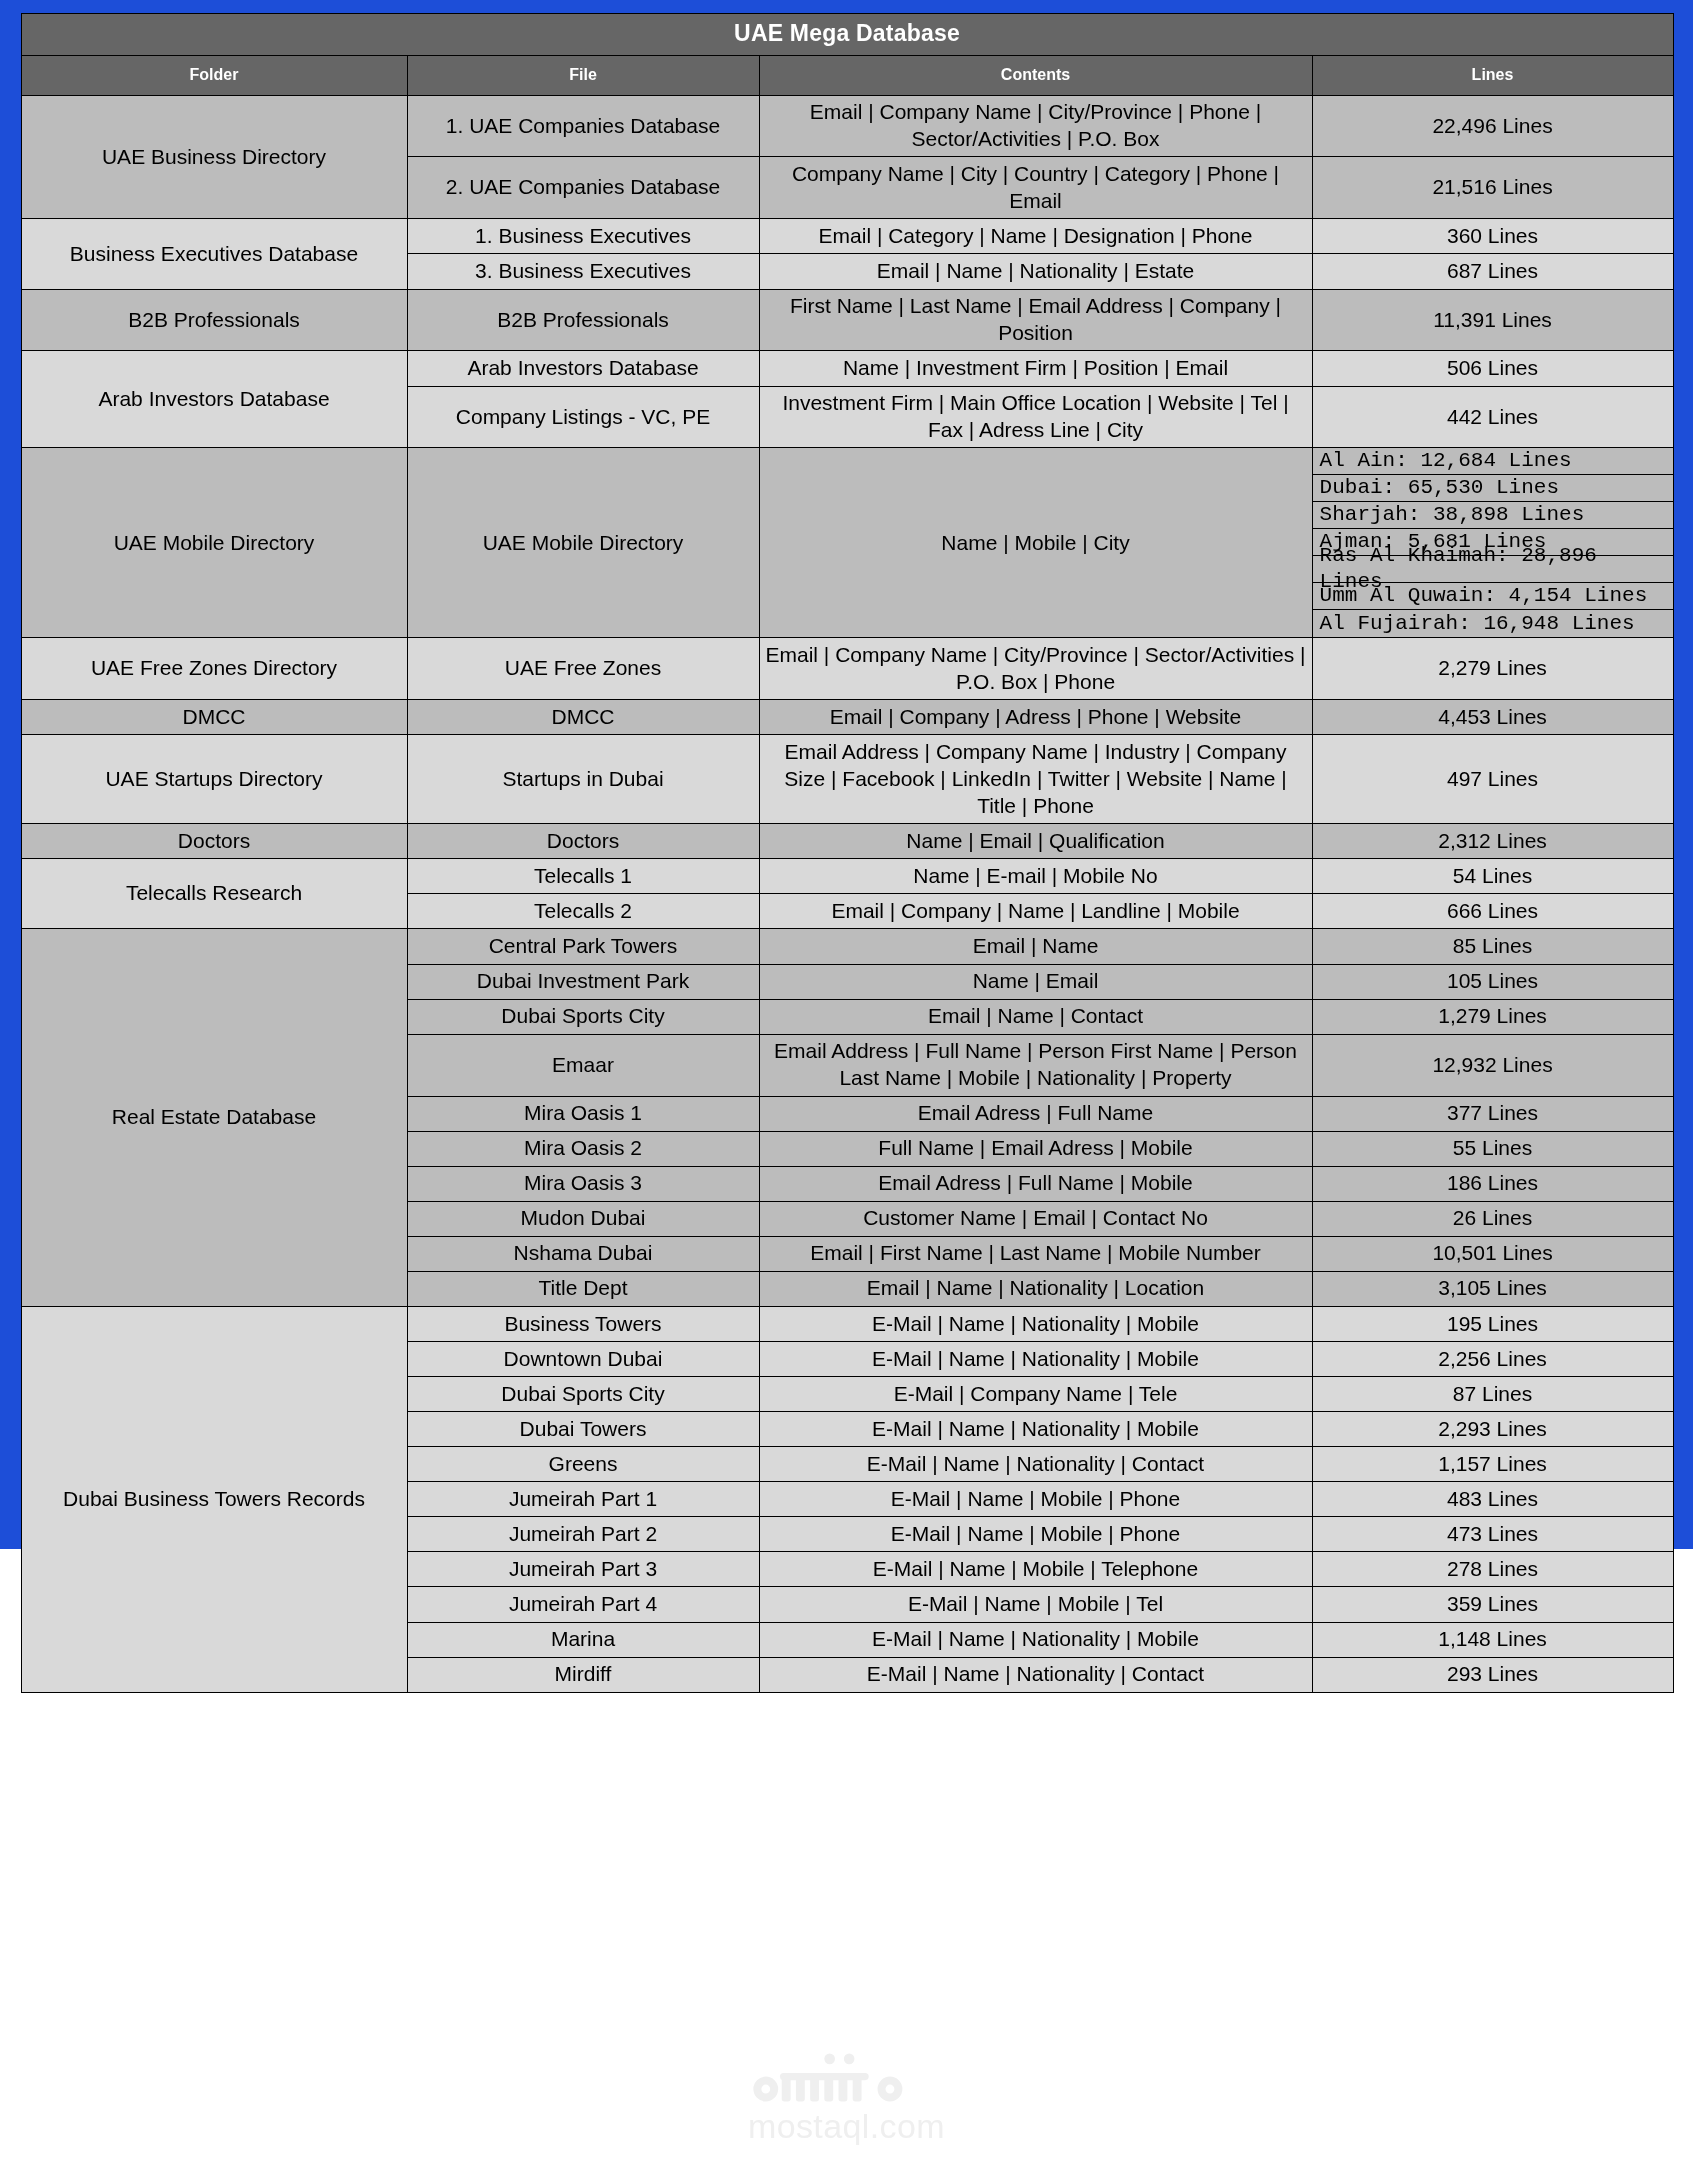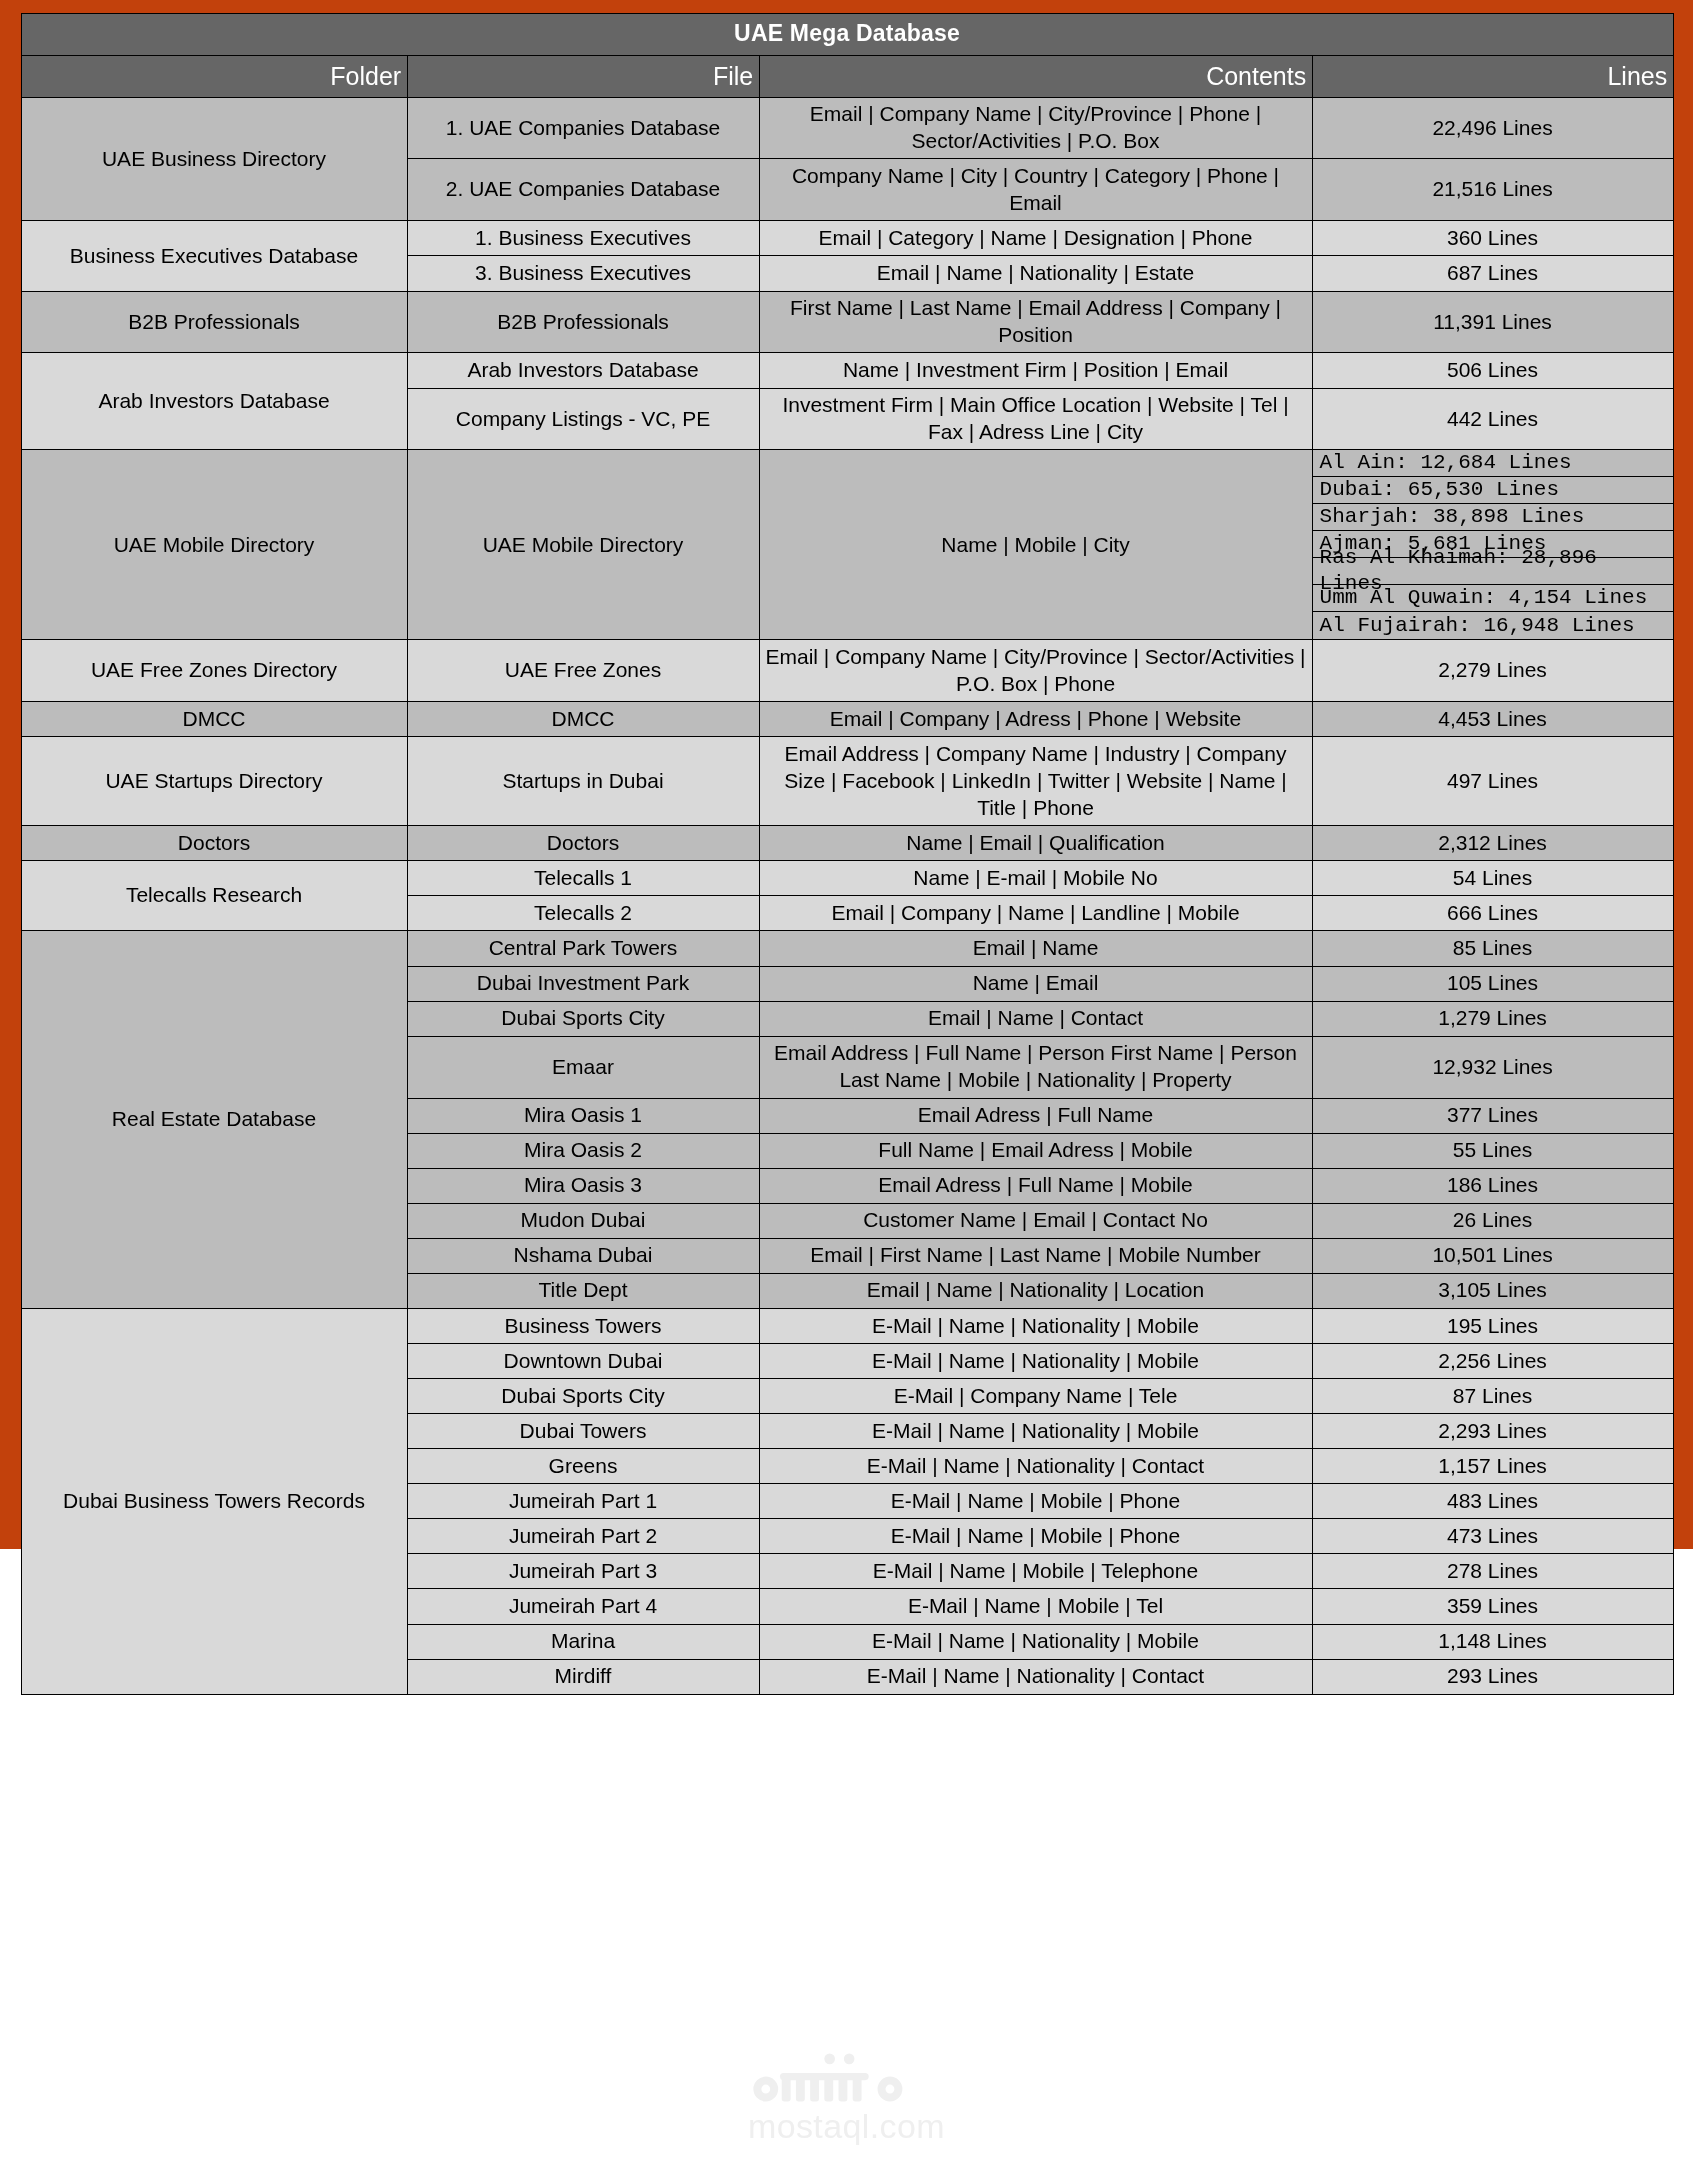--- a/index.html
+++ b/index.html
@@ -13,21 +13,21 @@
     font-family: "Liberation Sans", sans-serif;
     position: relative;
     overflow: hidden;
   }
 
   
   .page {
     position: relative;
     width: 1693px;
     height: 1549px;
-    background: #c2410c;
+    background: #1d4ed8;
   }
 
   
   .db-table {
     position: absolute;
     left: 20.5px;
     top: 12.5px;
     width: 1652px;
     border-collapse: collapse;
     table-layout: fixed;
@@ -56,25 +56,24 @@
     color: #ffffff;
     font-size: 23px;
     font-weight: bold;
     height: 32px;
     padding: 4.5px 5.3px;
     letter-spacing: 0.2px;
   }
   .head-row th {
     background: #666666;
     color: #ffffff;
-    font-size: 25px;
-    font-weight: normal;
+    font-size: 16px;
+    font-weight: bold;
     height: 30px;
     padding: 4.5px 5.3px;
-    text-align: right;
   }
 
   
   .db-table tbody td {
     font-size: 21px;
     color: #000000;
   }
 
   
   .grp-dark  > td,

